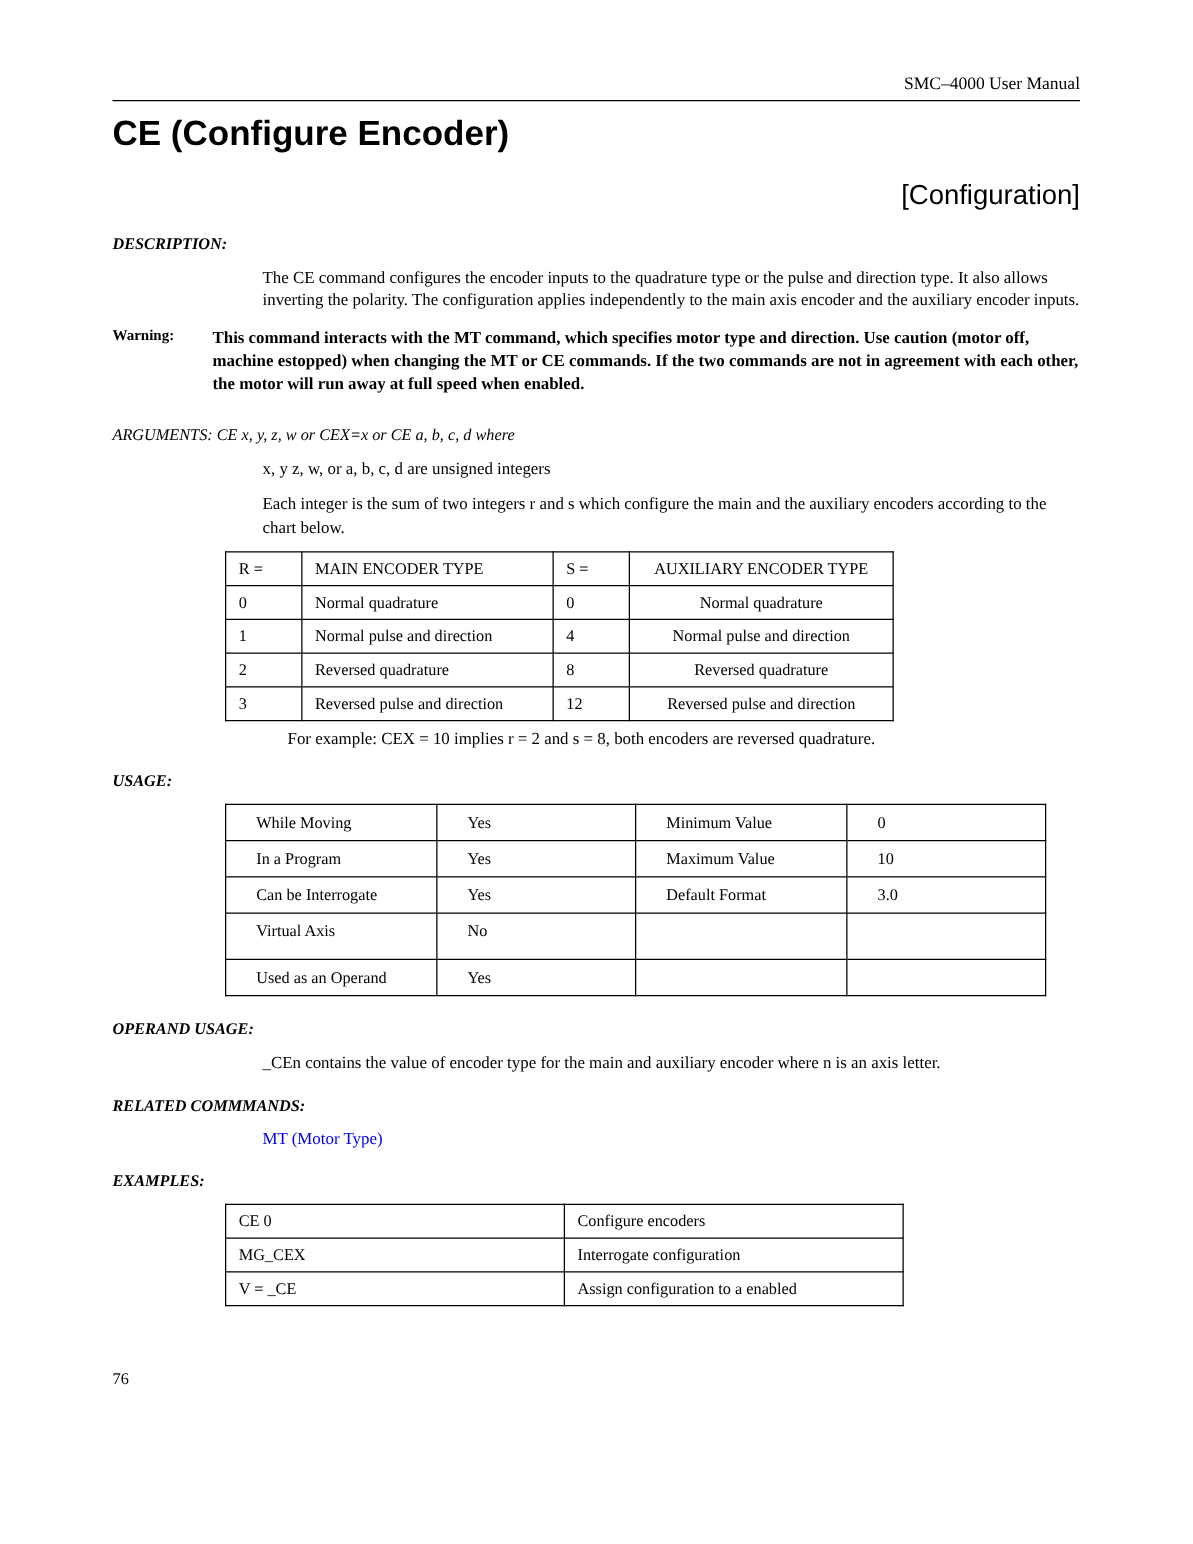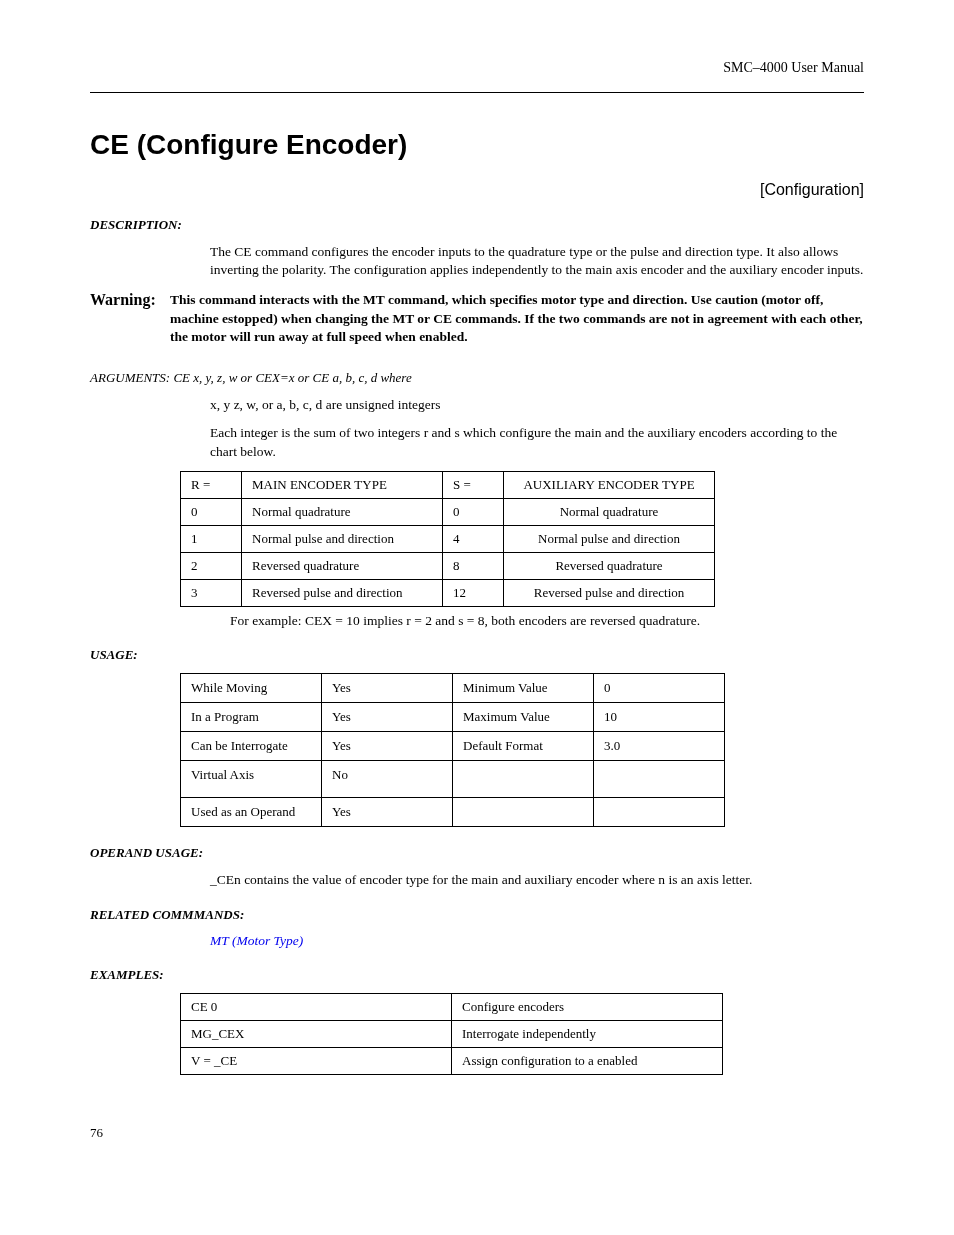--- a/index.html
+++ b/index.html
@@ -8,33 +8,33 @@
       color: #000;
       background: #fff;
       margin: 0;
       padding: 60px 90px 40px 90px;
       width: 954px;
       box-sizing: border-box;
     }
     .header-line {
       text-align: right;
       font-size: 14px;
-      padding-bottom: 16px;
+      padding-bottom: 4px;
       border-bottom: 1.5px solid #000;
-      margin-bottom: 36px;
+      margin-bottom: 10px;
     }
     .title {
       font-family: Arial, Helvetica, sans-serif;
       font-size: 28px;
       font-weight: bold;
       margin-bottom: 20px;
     }
     .category {
       font-family: Arial, Helvetica, sans-serif;
-      font-size: 16px;
+      font-size: 22px;
       text-align: right;
       margin-bottom: 16px;
     }
     .section-label {
       font-style: italic;
       font-weight: bold;
       font-size: 13px;
       margin-top: 18px;
       margin-bottom: 10px;
     }
@@ -44,21 +44,21 @@
       font-size: 13.5px;
       line-height: 1.35;
     }
     .warning-block {
       display: flex;
       margin-top: 12px;
       margin-bottom: 14px;
     }
     .warning-label {
       font-weight: bold;
-      font-size: 16px;
+      font-size: 12px;
       flex: 0 0 80px;
     }
     .warning-text {
       font-weight: bold;
       font-size: 13.5px;
       line-height: 1.35;
     }
     .arguments-label {
       font-style: italic;
       font-weight: normal;
@@ -77,37 +77,36 @@
       border: 1px solid #000;
       padding: 5px 10px;
       text-align: left;
       vertical-align: top;
       font-weight: normal;
     }
     .encoder-table td:nth-child(1) { width: 40px; }
     .encoder-table td:nth-child(2) { width: 180px; }
     .encoder-table td:nth-child(3) { width: 40px; }
     .encoder-table td:nth-child(4) { width: 190px; text-align: center; }
-    .usage-table td { padding: 6px 10px; }
+    .usage-table td { padding: 6px 24px; }
     .usage-table td:nth-child(1) { width: 120px; }
     .usage-table td:nth-child(2) { width: 110px; }
     .usage-table td:nth-child(3) { width: 120px; }
     .usage-table td:nth-child(4) { width: 110px; }
     .examples-table td:nth-child(1) { width: 250px; }
     .examples-table td:nth-child(2) { width: 250px; }
     .example-note {
       margin-left: 140px;
       font-size: 13.5px;
       margin-top: 6px;
     }
     .link {
       color: #0000EE;
       margin-left: 120px;
       font-size: 13.5px;
-      font-style: italic;
     }
     .page-num {
       font-size: 13px;
       margin-top: 50px;
     }
   </style>
 </head>
 <body>
 
 <div class="header-line">SMC–4000 User Manual</div>
@@ -211,21 +210,21 @@
 <div class="section-label">EXAMPLES:</div>
 
 <table class="examples-table">
   <tbody>
       <tr>
     <td>CE 0</td>
     <td>Configure encoders</td>
   </tr>
   <tr>
     <td>MG_CEX</td>
-    <td>Interrogate independently</td>
+    <td>Interrogate configuration</td>
   </tr>
   <tr>
     <td>V = _CE</td>
     <td>Assign configuration to a enabled</td>
   </tr>
 </tbody>
   </table>
 
 <div class="page-num">76</div>
 

